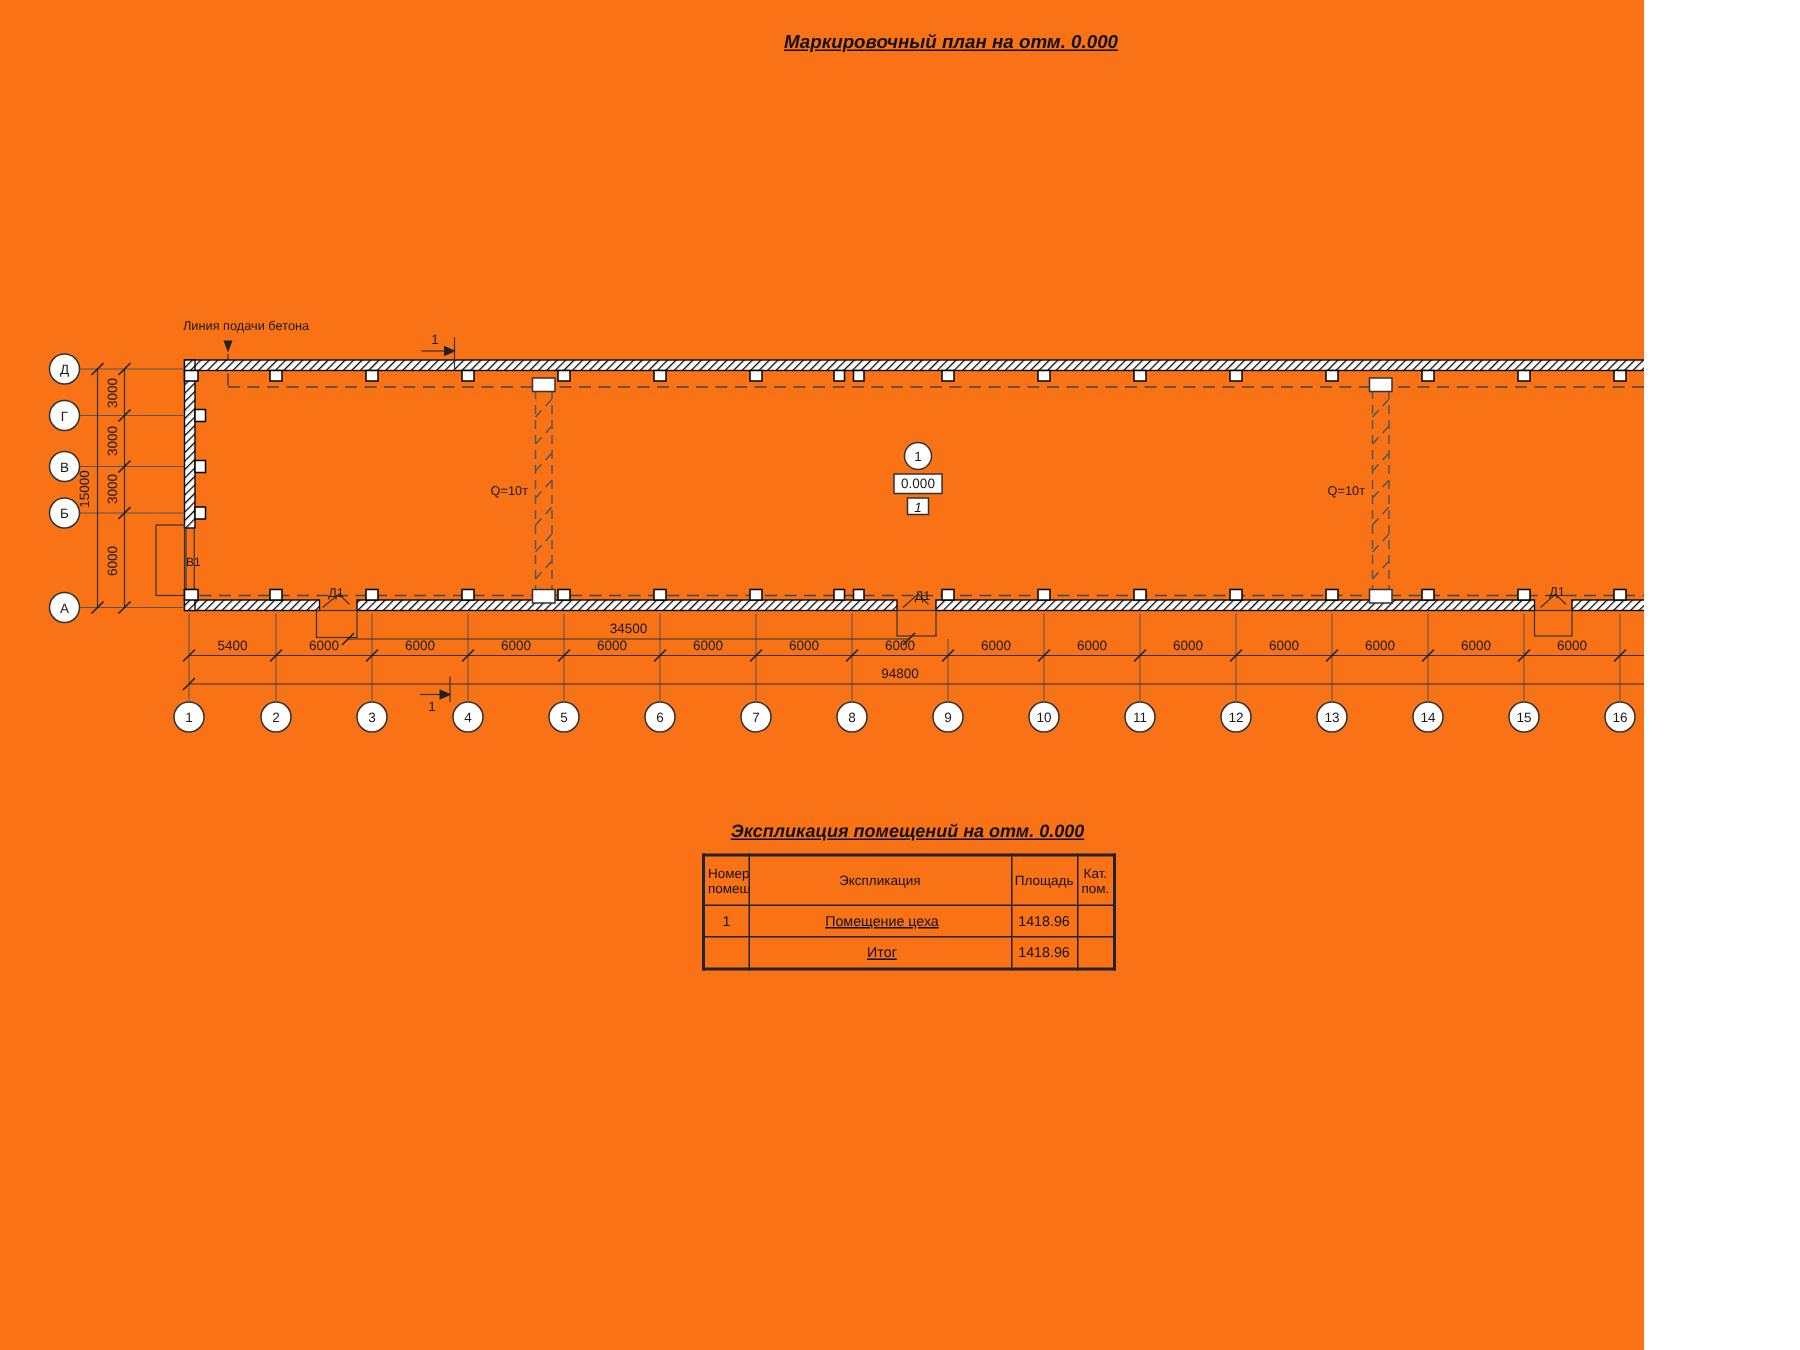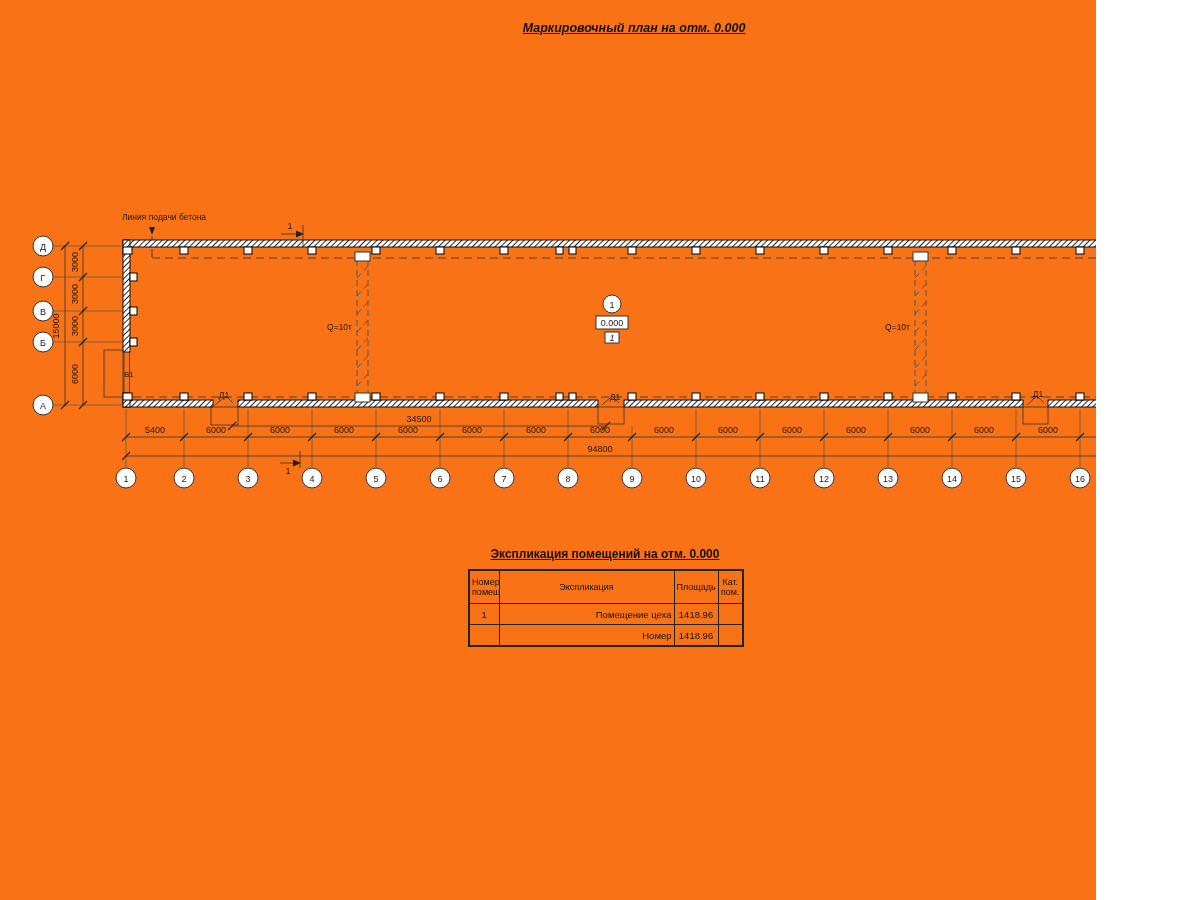--- a/index.html
+++ b/index.html
@@ -17,28 +17,28 @@
   .thin{stroke:#333;stroke-width:0.8;fill:none;}
   .tick{stroke:#222;stroke-width:1.1;}
   .dash{stroke:#444;stroke-width:1;stroke-dasharray:8 5;fill:none;}
   .cranedash{stroke:#555;stroke-width:1;stroke-dasharray:6 4;fill:none;}
   .wall{fill:url(#hatch);stroke:#000;stroke-width:0.9;}
   .pil{fill:#fff;stroke:#000;stroke-width:1;}
   .circ{fill:#fff;stroke:#333;stroke-width:1;}
   .box{fill:#fff;stroke:#333;stroke-width:1;}
   
   .schedule{position:absolute;left:468px;top:547px;width:274px;}
-  .sched-title{width:274px;text-align:center;font-weight:600;font-size:12px;
+  .sched-title{width:274px;text-align:center;font-style:italic;font-weight:600;font-size:12px;
                text-decoration:underline;margin-bottom:8px;color:#111;}
   table.sched{border-collapse:collapse;border:2px solid #222;table-layout:fixed;width:274px;}
   table.sched td{border:1px solid #222;font-size:9.5px;text-align:center;padding:1px 2px;
                  overflow:hidden;color:#111;}
   table.sched tr.hdr td{height:30px;font-size:9px;line-height:1.15;}
   table.sched tr.row td{height:18px;}
-  table.sched td.al{text-align:right;padding-left:5px;}
+  table.sched td.al{text-align:center;padding-left:5px;text-decoration:underline;}
 </style>
 </head>
 <body>
 
 <div class="canvas">
 
   <div class="main-title">Маркировочный план на отм. 0.000</div>
 
   <svg width="1200" height="900" viewBox="0 0 1200 900">
     <defs>
@@ -363,21 +363,21 @@
         <td>Кат. пом.</td>
       </tr>
       <tr class="row">
         <td>1</td>
         <td class="al">Помещение цеха</td>
         <td>1418.96</td>
         <td></td>
       </tr>
       <tr class="row">
         <td></td>
-        <td class="al">Номер</td>
+        <td class="al">Итог</td>
         <td>1418.96</td>
         <td></td>
       </tr>
     </tbody>
       </table>
   </div>
 
 </div>
 
 </body></html>

